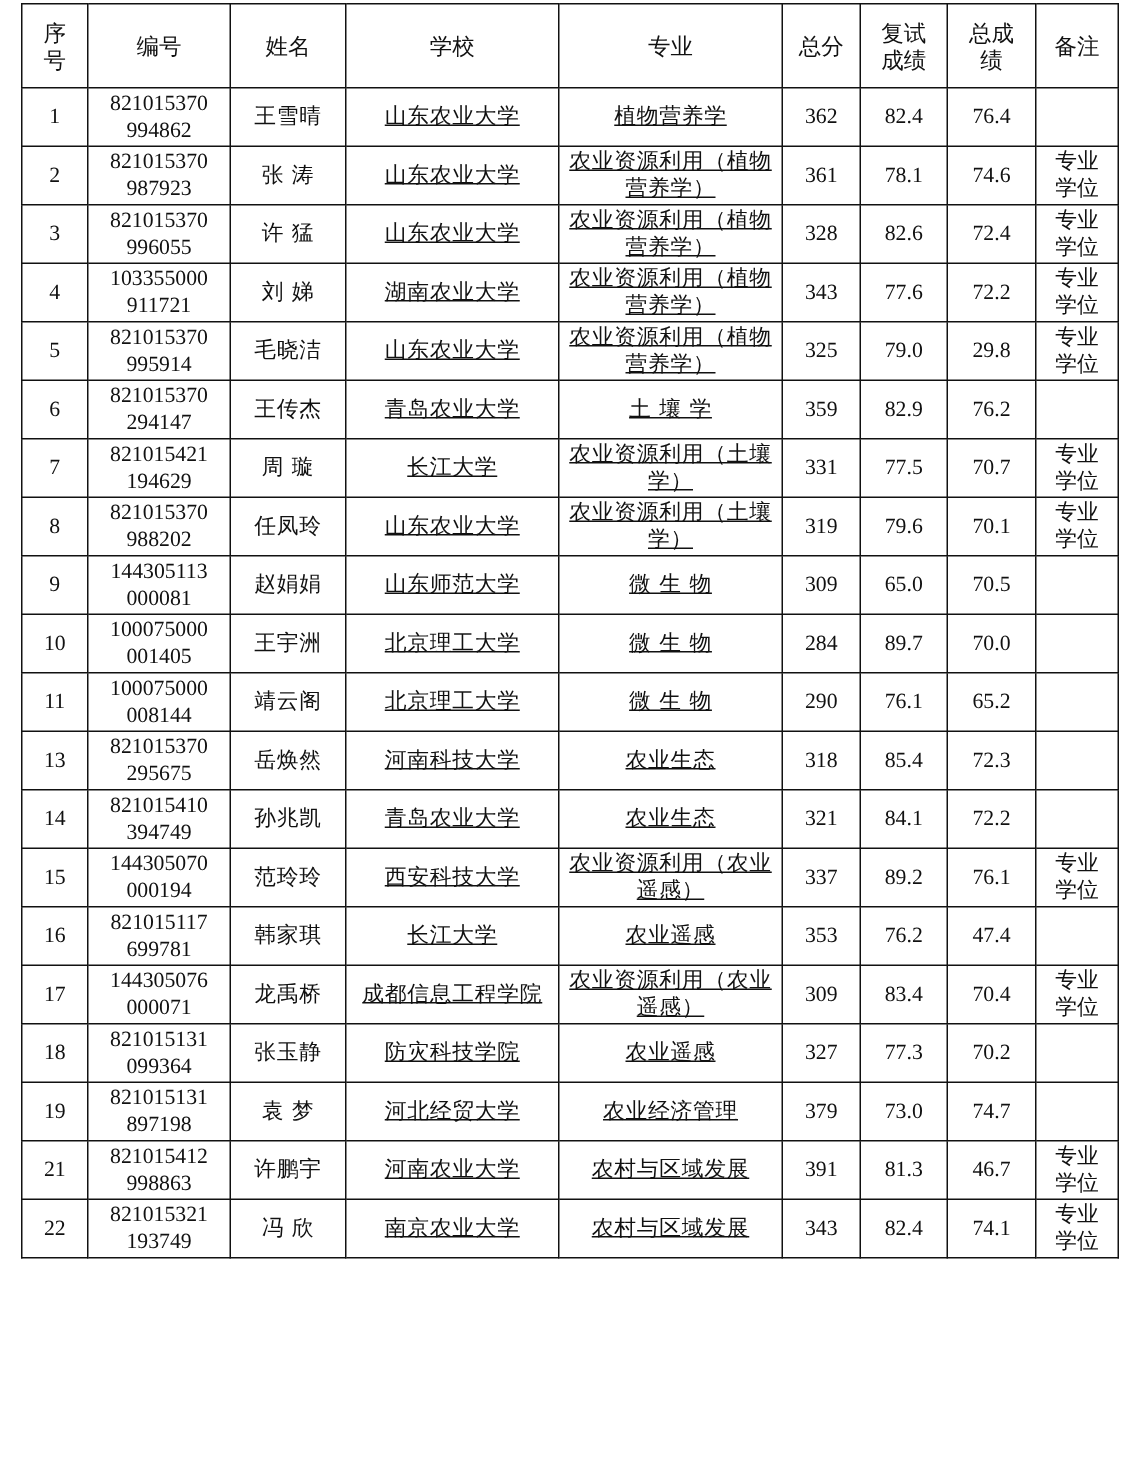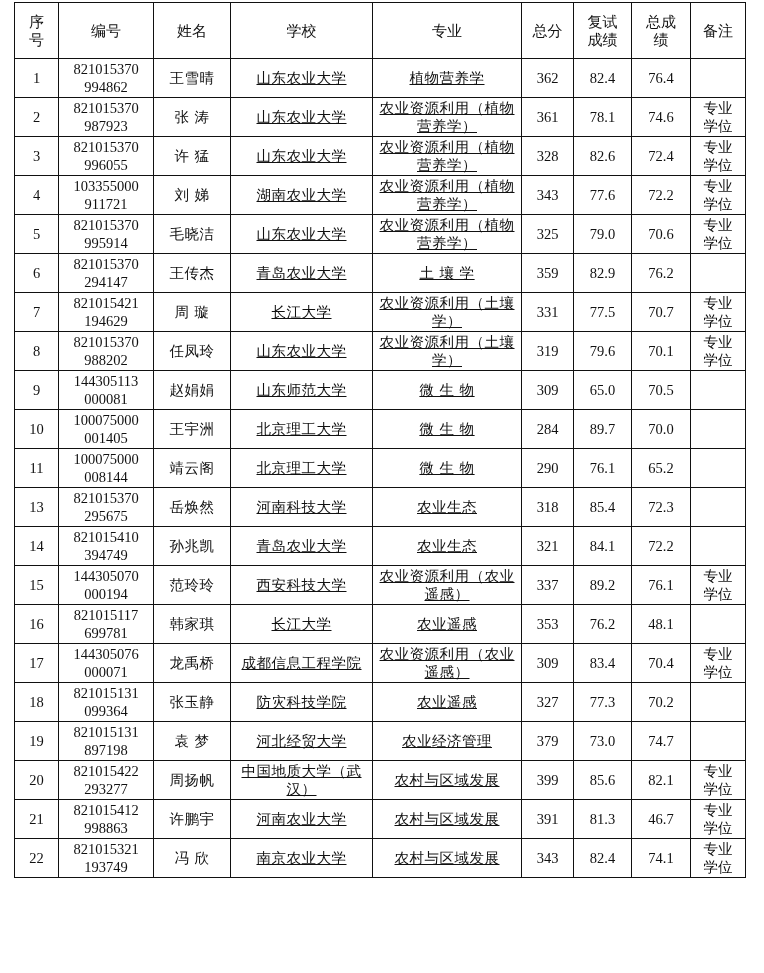--- a/index.html
+++ b/index.html
@@ -183,21 +183,21 @@
         <td class="num">5</td>
         <td class="id">
           <span class="two-line">821015370</span>
           <span class="two-line">995914</span>
         </td>
         <td class="cjk">毛晓洁</td>
         <td class="cjk school">山东农业大学</td>
         <td class="cjk major">农业资源利用（植物营养学）</td>
         <td class="num">325</td>
         <td class="num">79.0</td>
-        <td class="num">70.6</td>
+        <td class="num">29.8</td>
         <td class="note">
           <span class="two-line">专业</span>
           <span class="two-line">学位</span>
         </td>
       </tr>
       <tr>
         <td class="num">6</td>
         <td class="id">
           <span class="two-line">821015370</span>
           <span class="two-line">294147</span>
@@ -335,21 +335,21 @@
         <td class="num">16</td>
         <td class="id">
           <span class="two-line">821015117</span>
           <span class="two-line">699781</span>
         </td>
         <td class="cjk">韩家琪</td>
         <td class="cjk school">长江大学</td>
         <td class="cjk major">农业遥感</td>
         <td class="num">353</td>
         <td class="num">76.2</td>
-        <td class="num">48.1</td>
+        <td class="num">47.4</td>
         <td class="note"></td>
       </tr>
       <tr>
         <td class="num">17</td>
         <td class="id">
           <span class="two-line">144305076</span>
           <span class="two-line">000071</span>
         </td>
         <td class="cjk">龙禹桥</td>
         <td class="cjk school">成都信息工程学院</td>
@@ -384,37 +384,20 @@
         </td>
         <td class="cjk">袁 梦</td>
         <td class="cjk school">河北经贸大学</td>
         <td class="cjk major">农业经济管理</td>
         <td class="num">379</td>
         <td class="num">73.0</td>
         <td class="num">74.7</td>
         <td class="note"></td>
       </tr>
       <tr>
-        <td class="num">20</td>
-        <td class="id">
-          <span class="two-line">821015422</span>
-          <span class="two-line">293277</span>
-        </td>
-        <td class="cjk">周扬帆</td>
-        <td class="cjk school">中国地质大学（武汉）</td>
-        <td class="cjk major">农村与区域发展</td>
-        <td class="num">399</td>
-        <td class="num">85.6</td>
-        <td class="num">82.1</td>
-        <td class="note">
-          <span class="two-line">专业</span>
-          <span class="two-line">学位</span>
-        </td>
-      </tr>
-      <tr>
         <td class="num">21</td>
         <td class="id">
           <span class="two-line">821015412</span>
           <span class="two-line">998863</span>
         </td>
         <td class="cjk">许鹏宇</td>
         <td class="cjk school">河南农业大学</td>
         <td class="cjk major">农村与区域发展</td>
         <td class="num">391</td>
         <td class="num">81.3</td>

